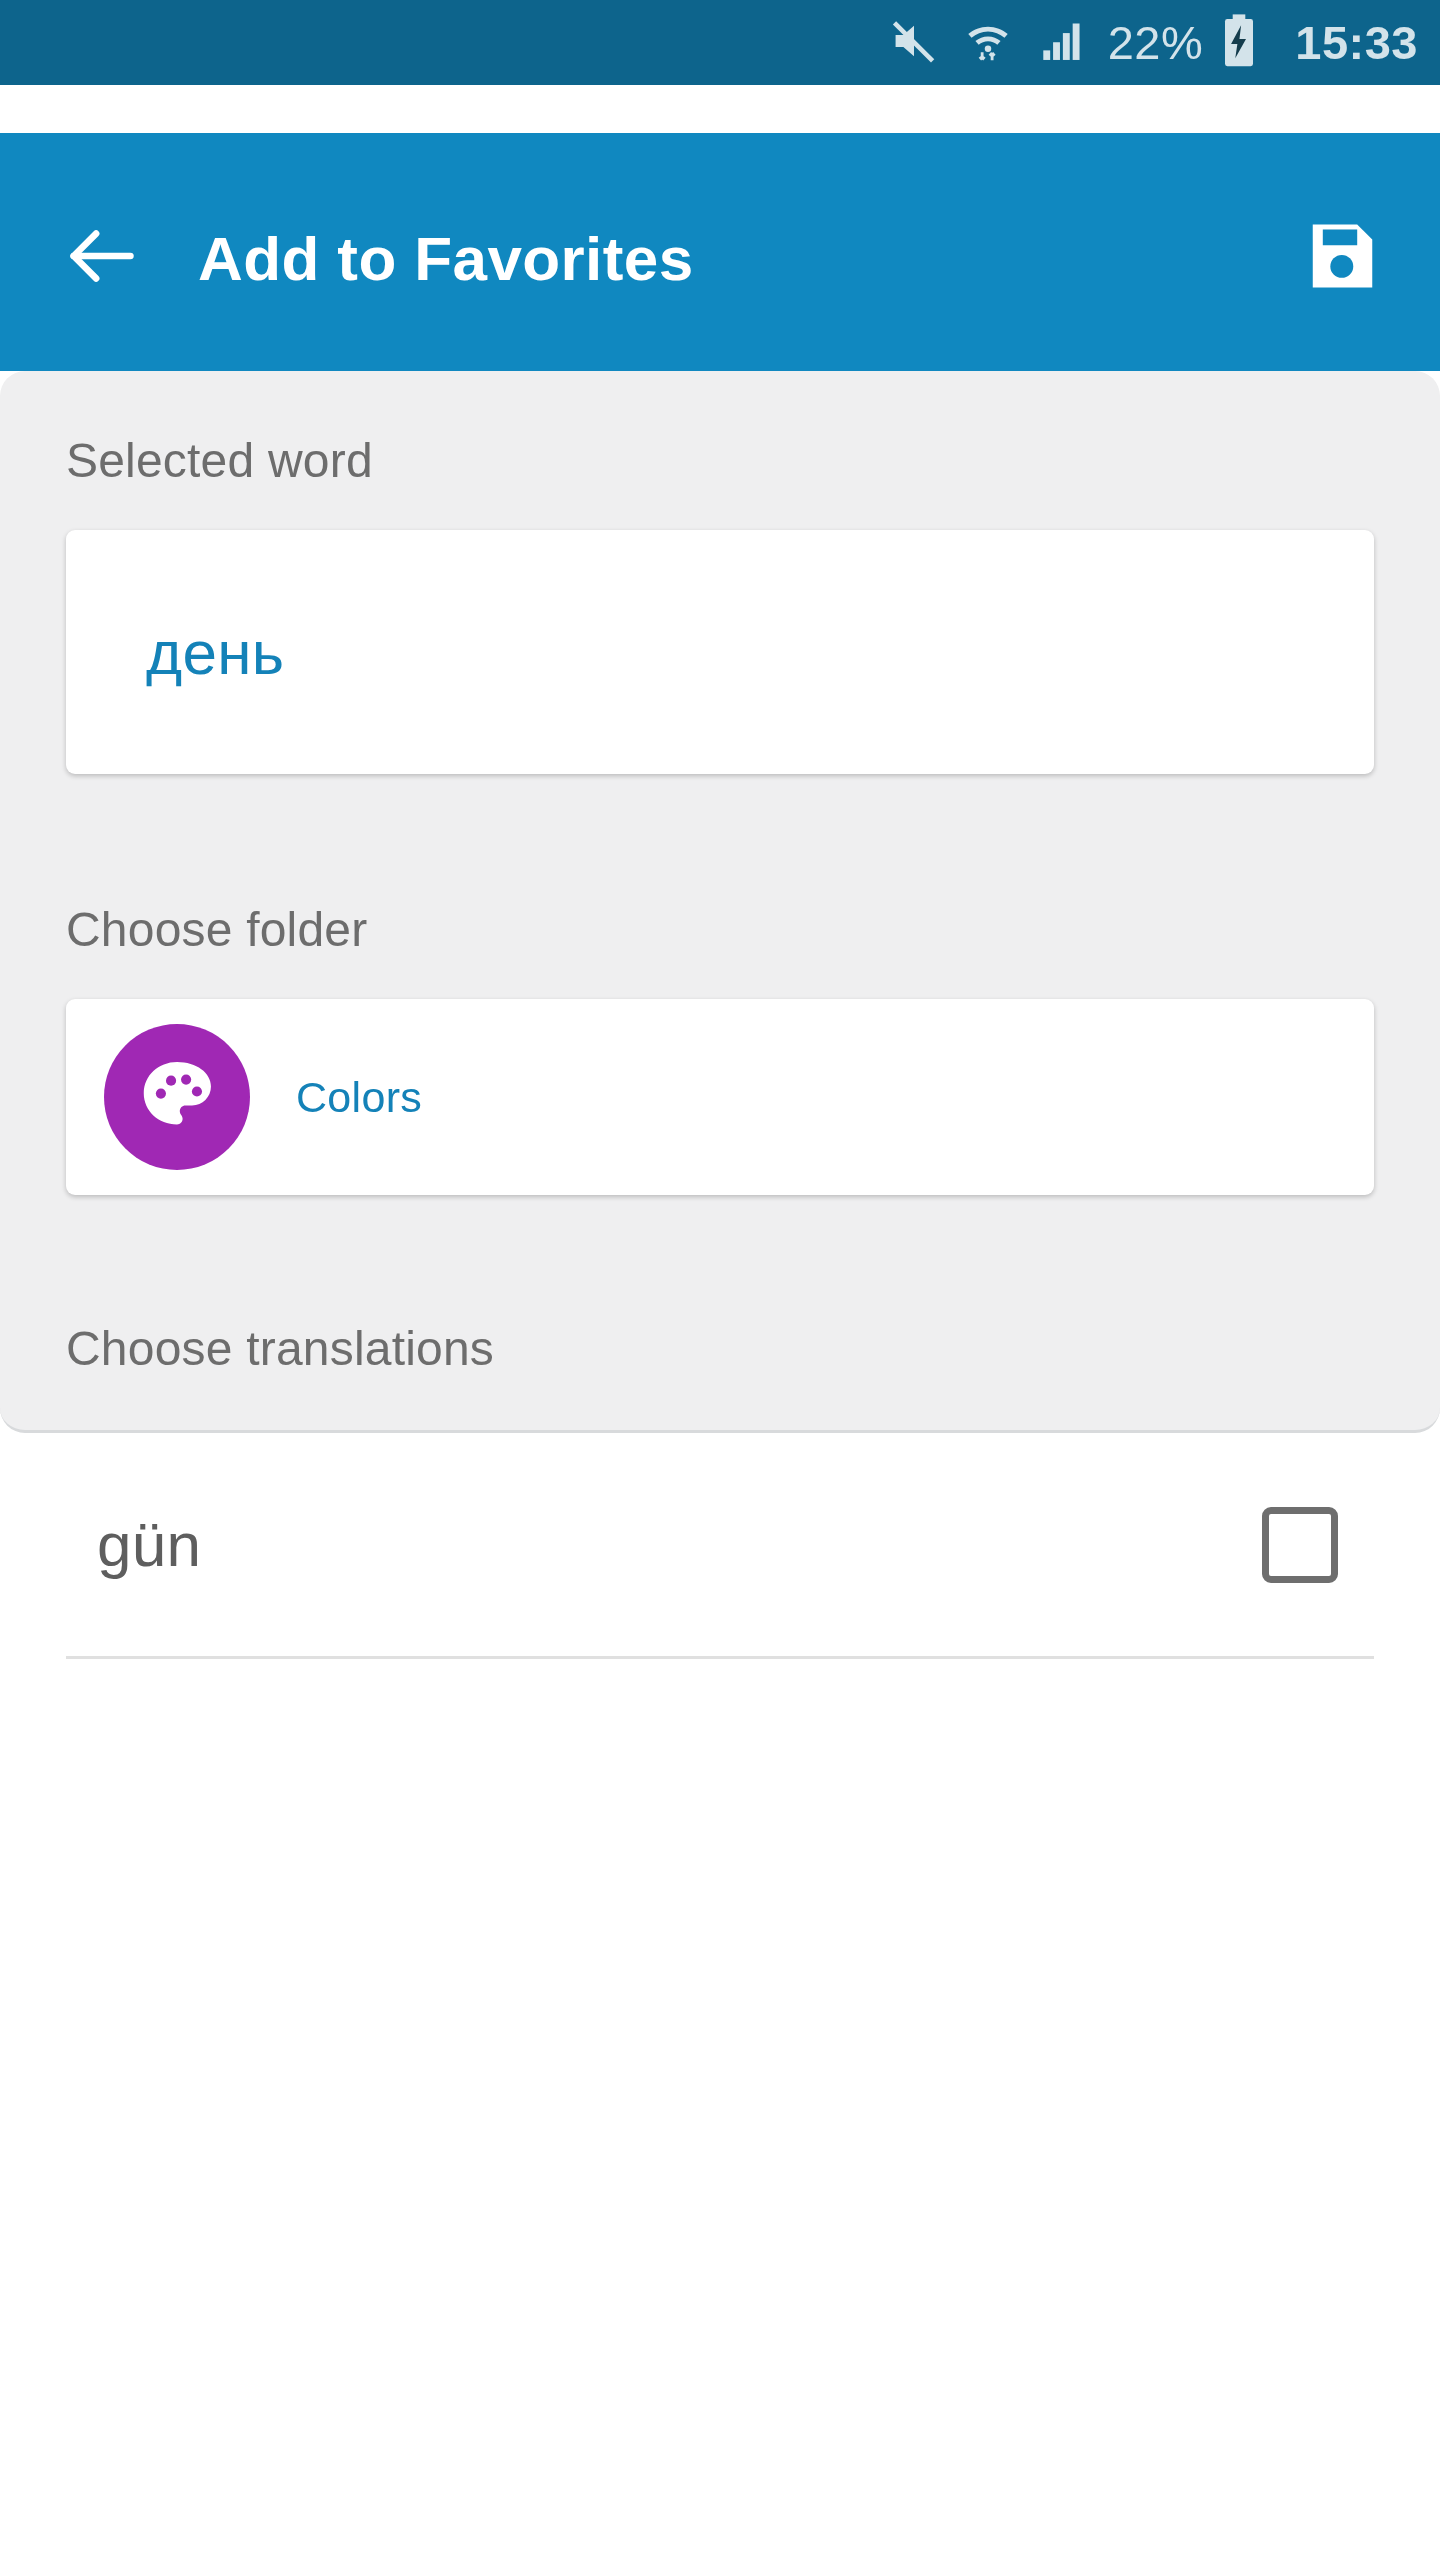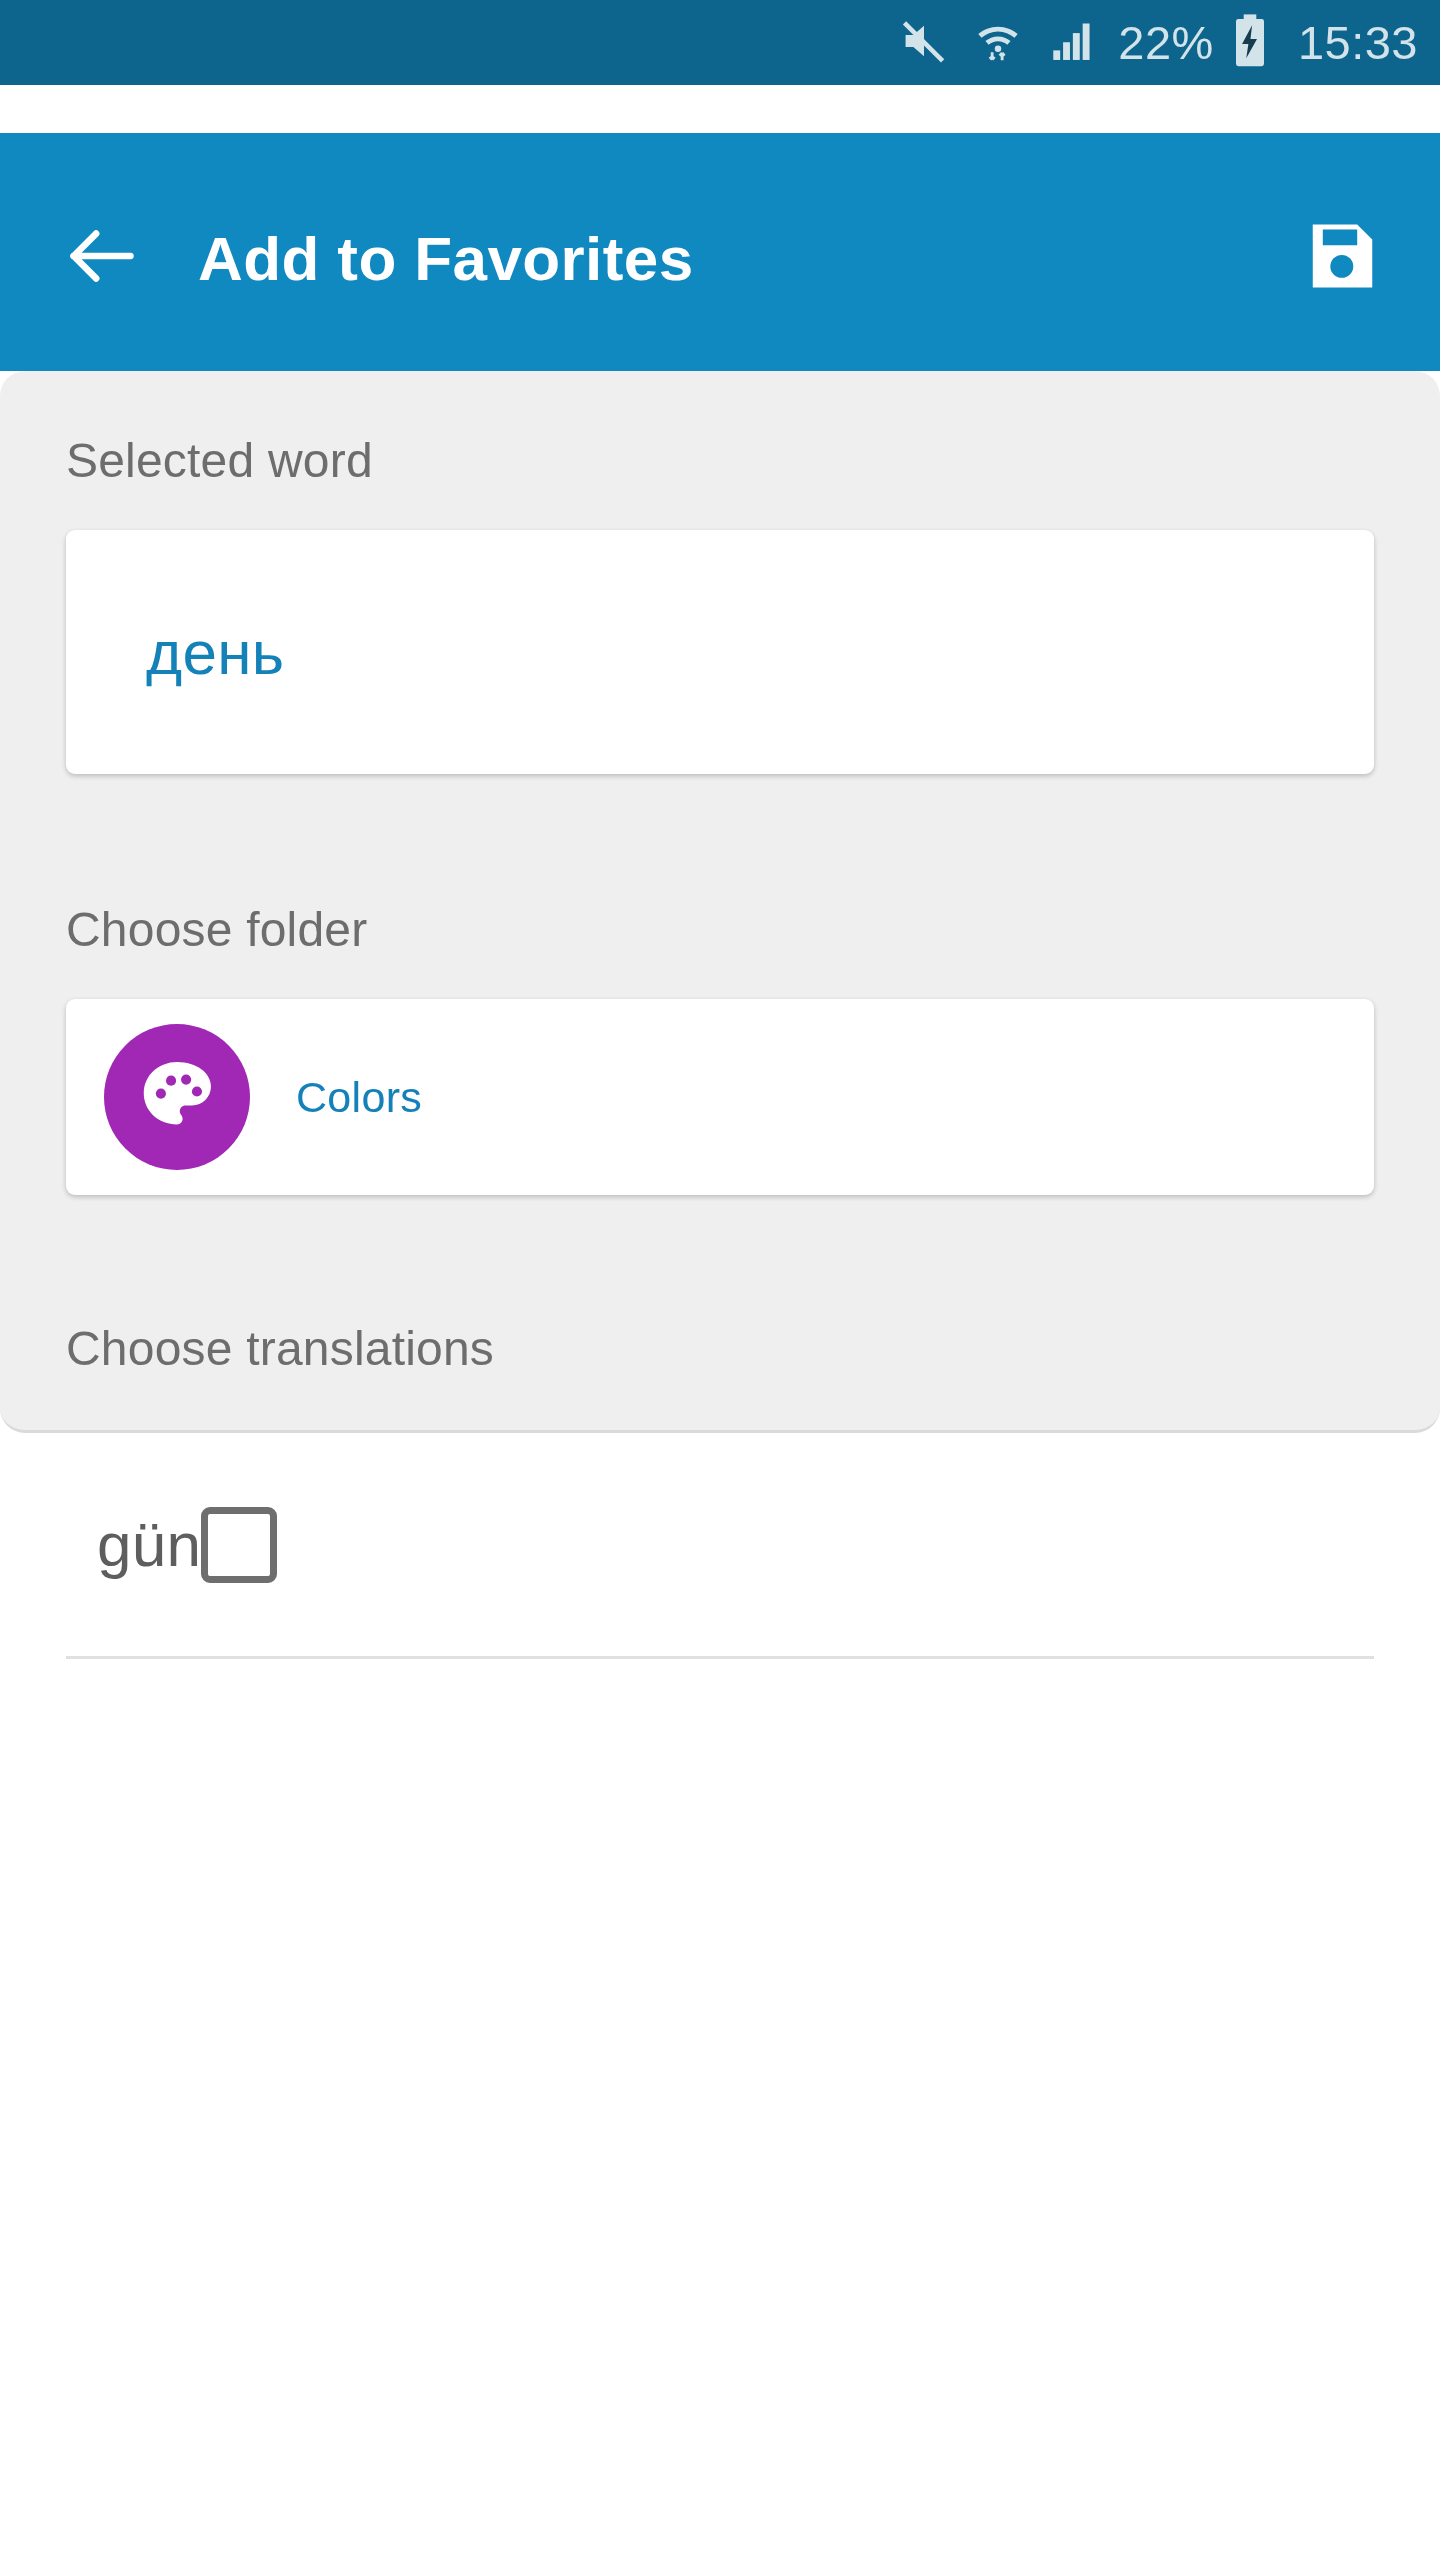--- a/index.html
+++ b/index.html
@@ -39,21 +39,21 @@
   .sb-ico { display:block; }
   .status-text {
     color:#d3e3ea;
     font-size:47px;
     font-weight:400;
     letter-spacing:0.5px;
     line-height:1;
     font-family:"Liberation Sans", sans-serif;
   }
   .battery-pct { margin-right:-4px; }
-  .clock { margin-left:8px; }
+  .clock { margin-left:16px;font-weight:bold; }
 
   
   .app-bar {
     height:238px;
     background:#1088c0;
     display:flex;
     align-items:center;
     padding:12px 52px 0 58px;
     flex:0 0 auto;
     position:relative;
@@ -154,21 +154,21 @@
 
   
   .trans-list {
     background:#ffffff;
     padding:0 66px;
   }
   .trans-row {
     height:226px;
     display:flex;
     align-items:center;
-    justify-content:flex-start;
+    justify-content:space-between;
     border-bottom:3px solid #e0e0e0;
   }
   .trans-text {
     color:#5e5e5e;
     font-size:62px;
     padding-left:31px;
     letter-spacing:0.3px;
   }
   .cb {
     width:76px; height:76px;

